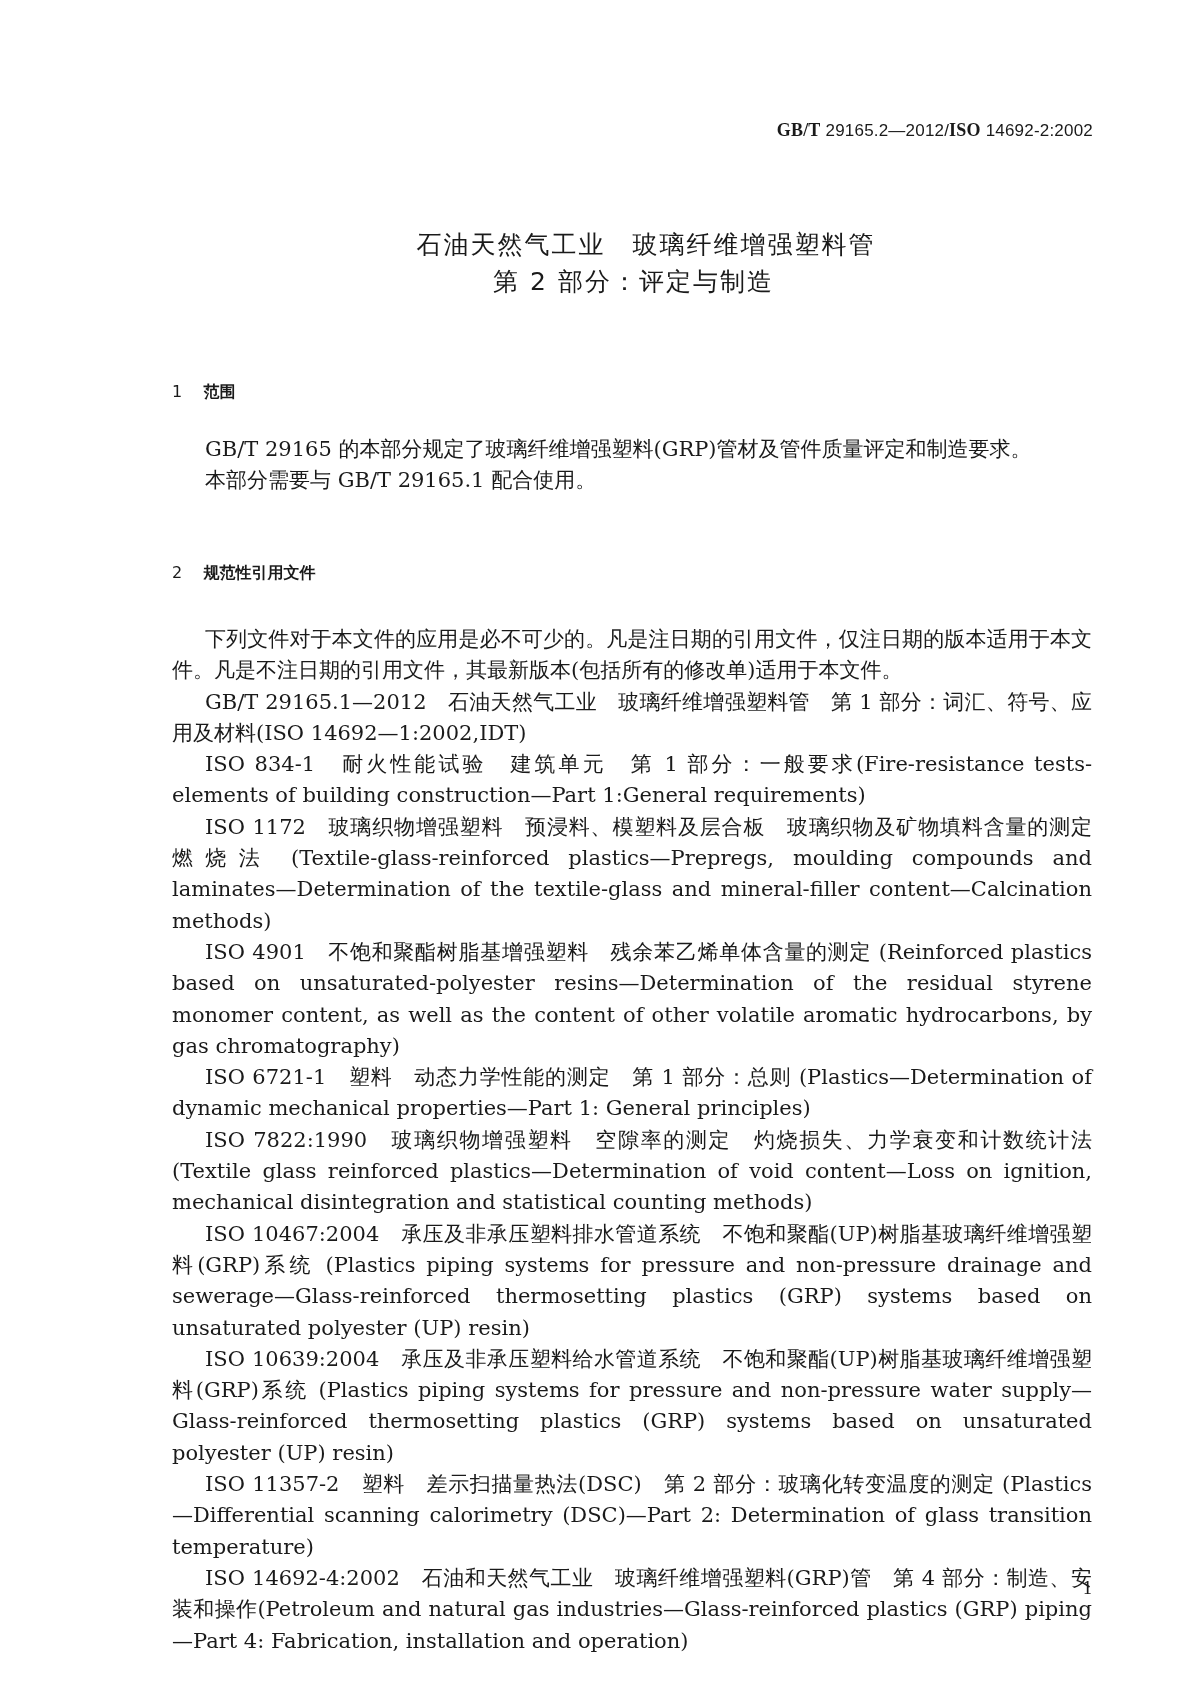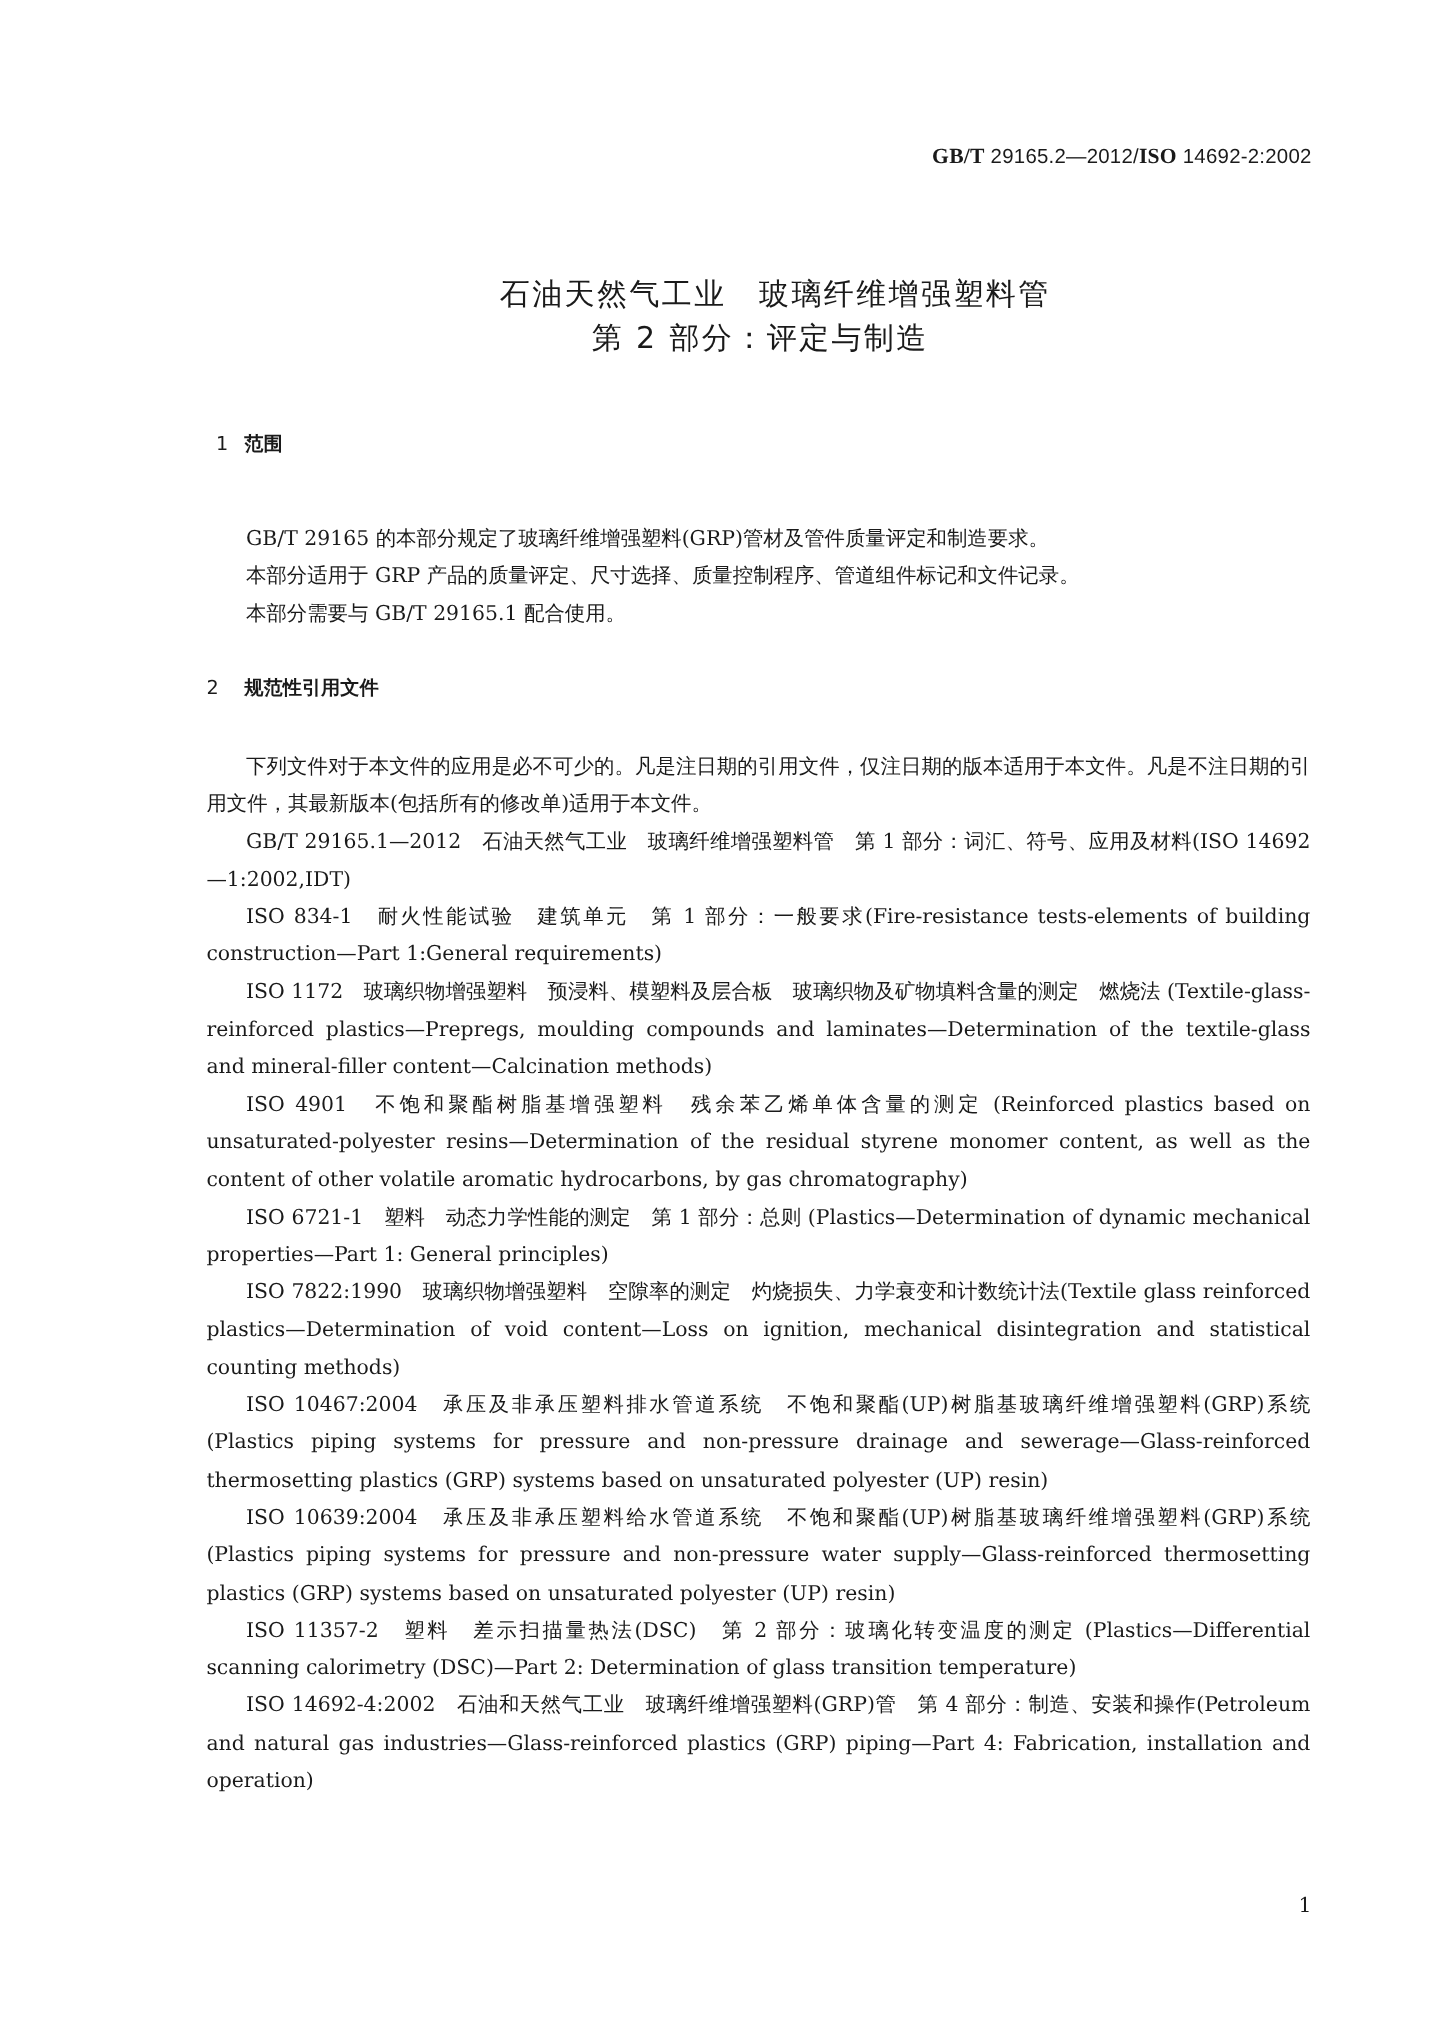--- a/index.html
+++ b/index.html
@@ -9,46 +9,45 @@
   .std-code { position: absolute; top: 120px; right: 136px; font-size: 17px;
               font-family: "Liberation Sans", "DejaVu Sans", sans-serif; letter-spacing: 0.2px; }
   .std-code b { font-family: "Liberation Serif", serif; font-weight: bold; font-size: 18px; }
   .title { position: absolute; left: 0; width: 1191px; top: 226px; text-align: center;
            font-family: "DejaVu Sans", sans-serif; font-size: 25px; line-height: 37px; letter-spacing: 2px; }
   .title .t1 { display: block; padding-left: 25px; }
   .title .t2 { display: block; }
   .sec-head { position: absolute; left: 134px; font-family: "DejaVu Sans", sans-serif;
               font-size: 16px; font-weight: bold; }
   .sec-head .num { display: inline-block; width: 26px; font-weight: normal; }
-  .body { position: absolute; left: 134px; width: 920px; font-size: 17px; line-height: 31.3px;
+  .body { position: absolute; left: 134px; width: 920px; font-size: 21px; line-height: 31.3px;
           text-align: justify; }
   .body p { margin: 0; text-indent: 33px; }
   .page-num { position: absolute; top: 1578px; right: 136px; font-size: 17px; }
 </style>
 </head>
 <body>
 
 <div class="page">
 
   <div class="std-code">
     <b>GB/T</b><span> 29165.2—2012/</span><b>ISO</b><span> 14692-2:2002</span>
   </div>
 
   <div class="title">
     <span class="t1">石油天然气工业　玻璃纤维增强塑料管</span>
     <span class="t2">第 2 部分：评定与制造</span>
   </div>
 
-  <div class="sec-head" style="top:360px;text-align:center;">
+  <div class="sec-head" style="top:382px;">
     <span class="num">1</span>
     <span>范围</span>
   </div>
   <div class="body" style="top:434px;">
     <p>GB/T 29165 的本部分规定了玻璃纤维增强塑料(GRP)管材及管件质量评定和制造要求。</p>
-    <p>本部分适用于 GRP 产品的质量评定、尺寸选择、质量控制程序、管道组件标记和文件记录。</p>
     <p>本部分需要与 GB/T 29165.1 配合使用。</p>
   </div>
 
   <div class="sec-head" style="top:563px;">
     <span class="num">2</span>
     <span>规范性引用文件</span>
   </div>
   <div class="body" style="top:624px;">
     <p>下列文件对于本文件的应用是必不可少的。凡是注日期的引用文件，仅注日期的版本适用于本文件。凡是不注日期的引用文件，其最新版本(包括所有的修改单)适用于本文件。</p>
     <p>GB/T 29165.1—2012　石油天然气工业　玻璃纤维增强塑料管　第 1 部分：词汇、符号、应用及材料(ISO 14692—1:2002,IDT)</p>

